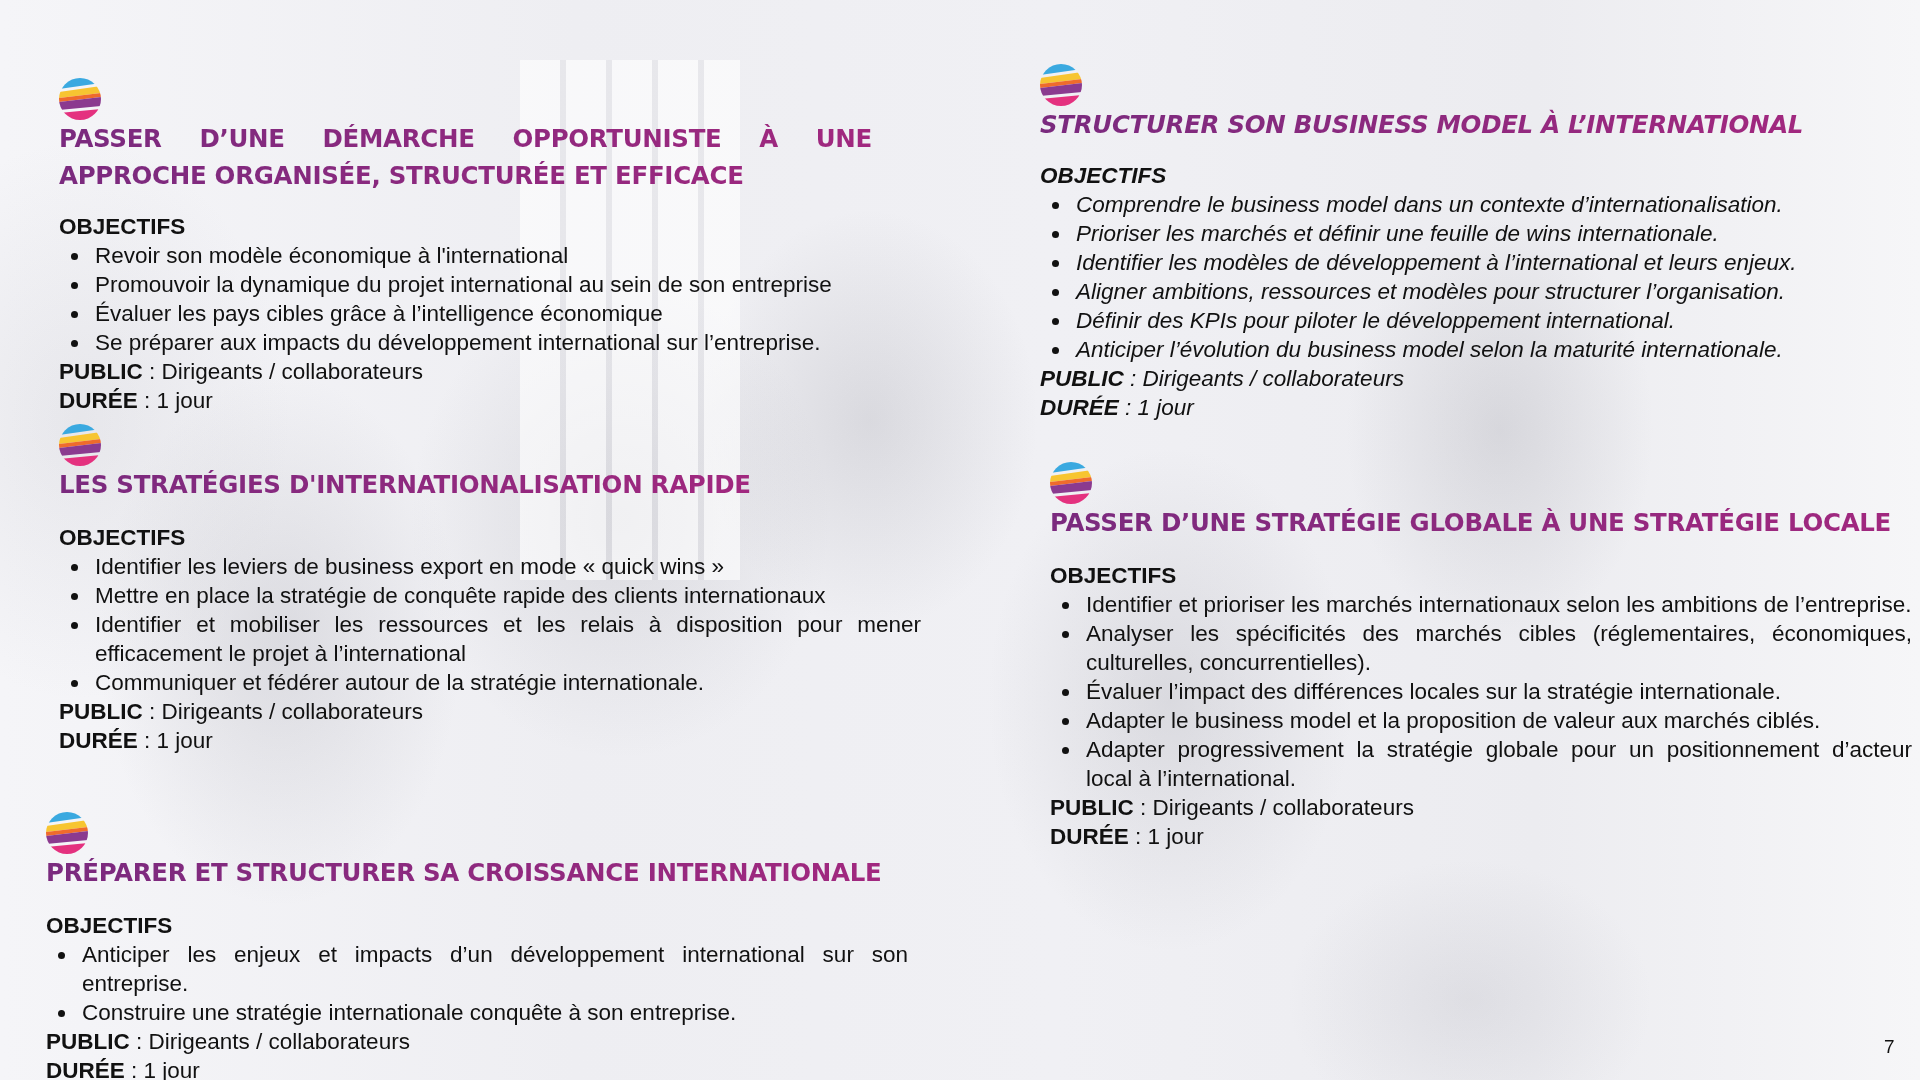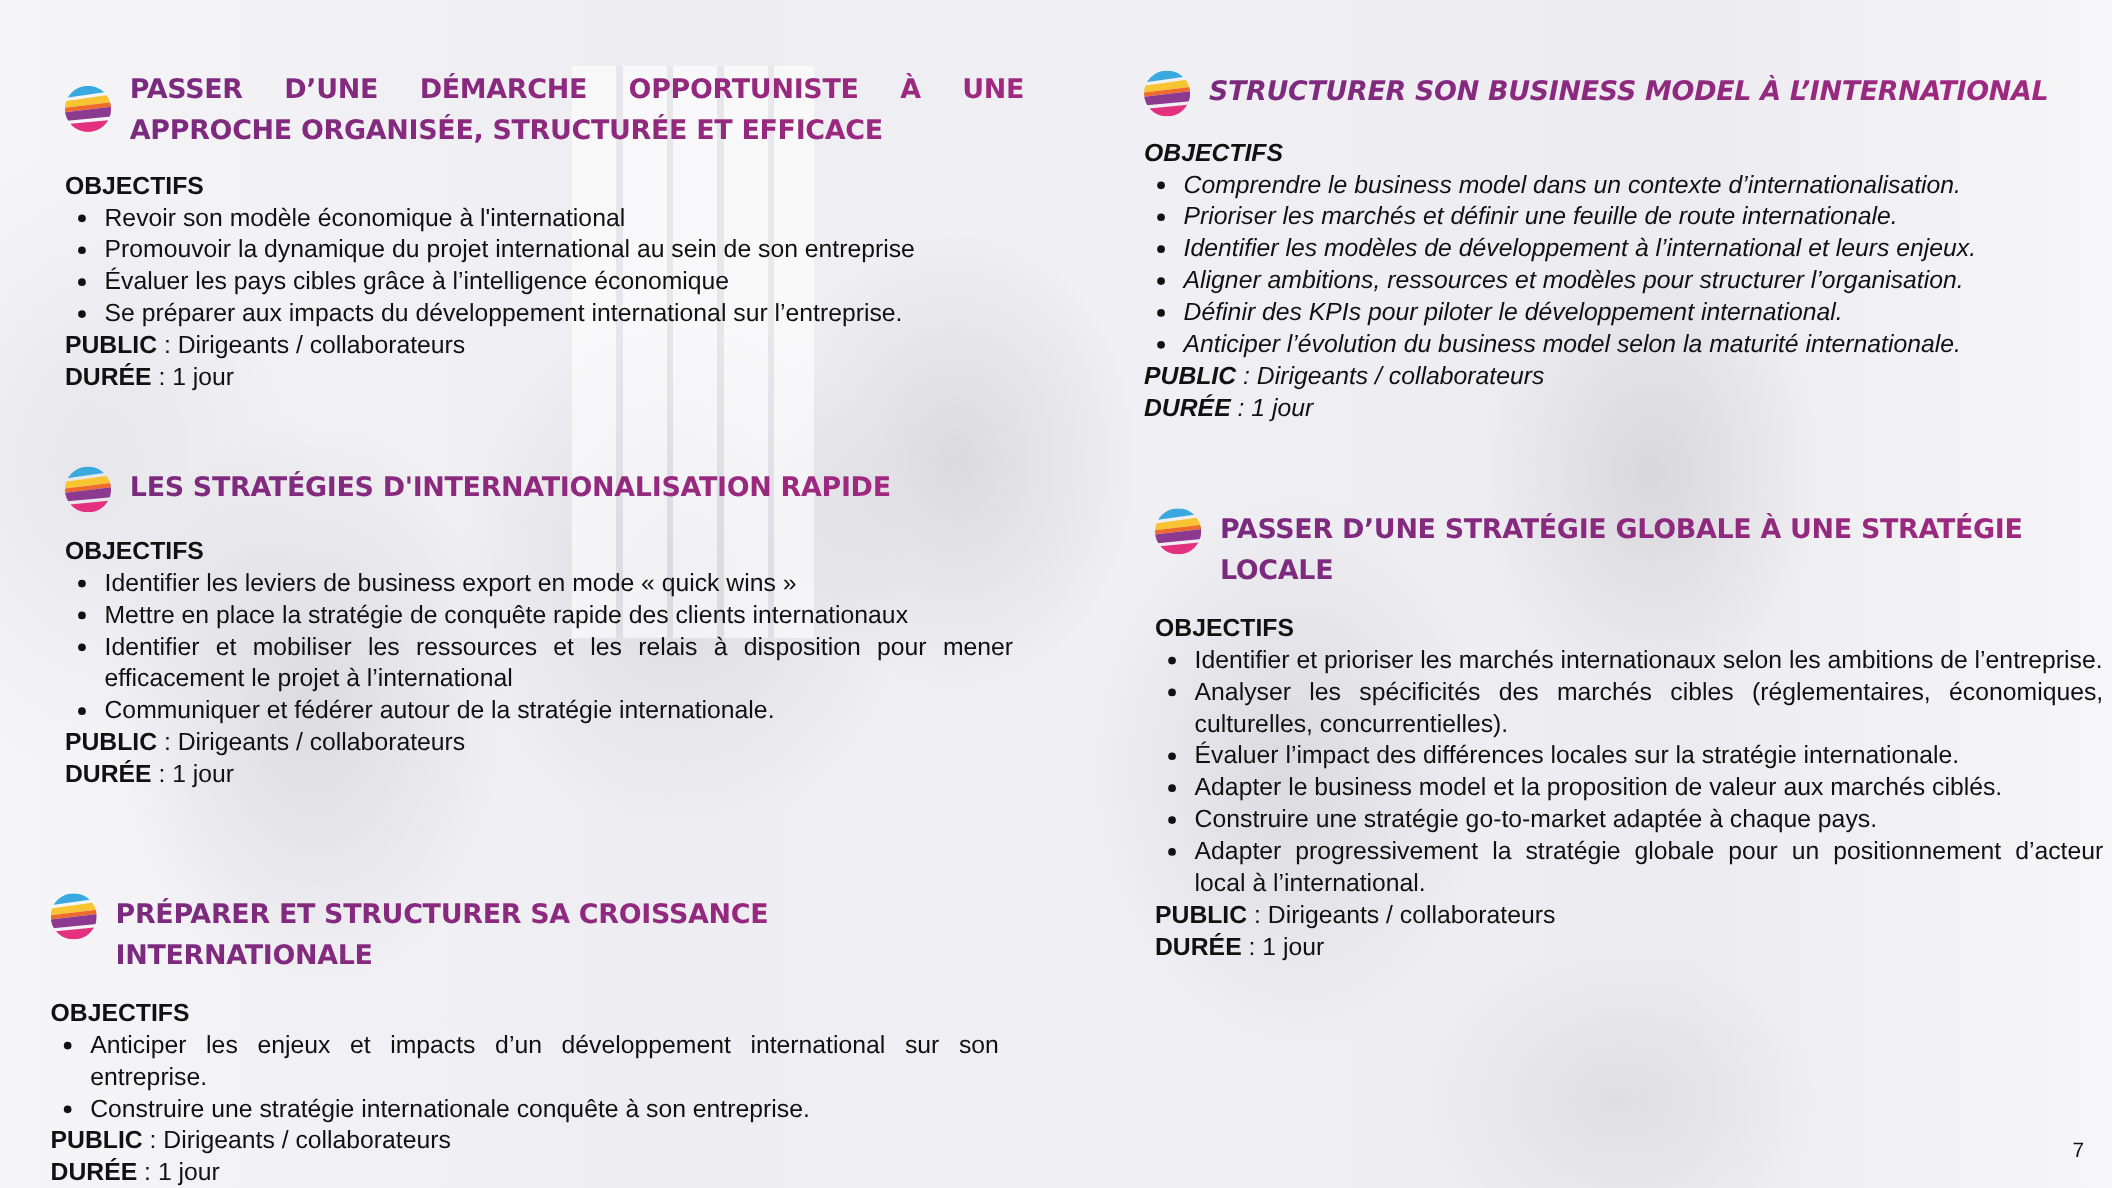--- a/index.html
+++ b/index.html
@@ -13,21 +13,21 @@
       radial-gradient(ellipse 240px 300px at 870px 420px, rgba(140,140,150,.22), transparent 70%),
       radial-gradient(ellipse 260px 360px at 1170px 700px, rgba(150,150,160,.24), transparent 70%),
       radial-gradient(ellipse 220px 300px at 1500px 430px, rgba(140,140,150,.22), transparent 70%),
       radial-gradient(ellipse 260px 200px at 1470px 1000px, rgba(170,170,180,.22), transparent 70%),
       radial-gradient(ellipse 300px 400px at 80px 420px, rgba(170,170,180,.18), transparent 70%),
       linear-gradient(90deg, rgba(245,245,248,1) 0%, rgba(238,238,242,1) 30%, rgba(240,240,244,1) 55%, rgba(236,236,240,1) 80%, rgba(246,246,248,1) 100%);
   }
   .bg::after{content:"";position:absolute;left:520px;top:60px;width:220px;height:520px;
     background:repeating-linear-gradient(90deg, rgba(255,255,255,.6) 0 40px, rgba(210,210,215,.25) 40px 46px);}
   .block{position:absolute;}
-  .head{display:flex;align-items:flex-start;}
+  .head{display:flex;align-items:flex-start;flex-direction:column;}
   .icon{width:42px;height:42px;border-radius:50%;overflow:hidden;flex:0 0 42px;position:relative;margin-right:17px;}
   .icon svg{display:block;}
   .title{font-family:"DejaVu Sans",sans-serif;font-weight:bold;font-size:24.5px;line-height:37px;
     letter-spacing:-0.3px;
     background:linear-gradient(90deg,#7a2a7e,#a1287f);-webkit-background-clip:text;background-clip:text;color:transparent;}
   .title.just{text-align:justify;text-align-last:left;}
   .body{font-size:22.5px;line-height:29px;}
   .lbl{font-weight:bold;}
   ul{margin:0;padding:0 0 0 36px;list-style:none;}
   li{position:relative;text-align:justify;}
@@ -126,21 +126,21 @@
           <polygon points="0,24 42,19 42,28 0,32" fill="#8b3a8f"></polygon>
           <polygon points="0,35 42,31 42,42 0,42" fill="#e4317f"></polygon>
         </svg>
     </span>
     <div class="title">STRUCTURER SON BUSINESS MODEL À L’INTERNATIONAL</div>
   </div>
   <div class="body" style="margin-top:18px;">
     <span class="kv lbl">OBJECTIFS</span>
     <ul>
       <li>Comprendre le business model dans un contexte d’internationalisation.</li>
-      <li>Prioriser les marchés et définir une feuille de route internationale.</li>
+      <li>Prioriser les marchés et définir une feuille de wins internationale.</li>
       <li>Identifier les modèles de développement à l’international et leurs enjeux.</li>
       <li>Aligner ambitions, ressources et modèles pour structurer l’organisation.</li>
       <li>Définir des KPIs pour piloter le développement international.</li>
       <li>Anticiper l’évolution du business model selon la maturité internationale.</li>
     </ul>
     <span class="kv"><span class="lbl">PUBLIC</span><span> : </span><span>Dirigeants / collaborateurs</span></span>
     <span class="kv"><span class="lbl">DURÉE</span><span> : </span><span>1 jour</span></span>
   </div>
 </div>
 
@@ -157,21 +157,20 @@
     </span>
     <div class="title">PASSER D’UNE STRATÉGIE GLOBALE À UNE STRATÉGIE LOCALE</div>
   </div>
   <div class="body" style="margin-top:20px;">
     <span class="kv lbl">OBJECTIFS</span>
     <ul>
       <li>Identifier et prioriser les marchés internationaux selon les ambitions de l’entreprise.</li>
       <li>Analyser les spécificités des marchés cibles (réglementaires, économiques, culturelles, concurrentielles).</li>
       <li>Évaluer l’impact des différences locales sur la stratégie internationale.</li>
       <li>Adapter le business model et la proposition de valeur aux marchés ciblés.</li>
-      <li>Construire une stratégie go-to-market adaptée à chaque pays.</li>
       <li>Adapter progressivement la stratégie globale pour un positionnement d’acteur local à l’international.</li>
     </ul>
     <span class="kv"><span class="lbl">PUBLIC</span><span> : </span><span>Dirigeants / collaborateurs</span></span>
     <span class="kv"><span class="lbl">DURÉE</span><span> : </span><span>1 jour</span></span>
   </div>
 </div>
 
 <div class="pageno">7</div>
 
 </body></html>

